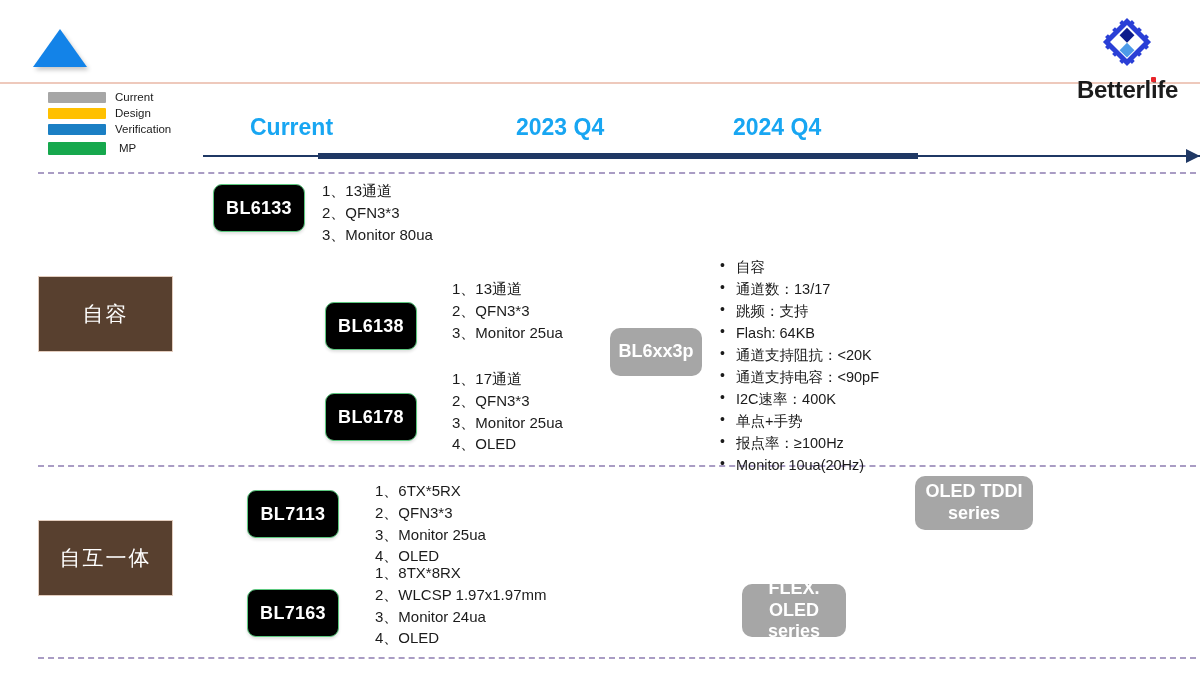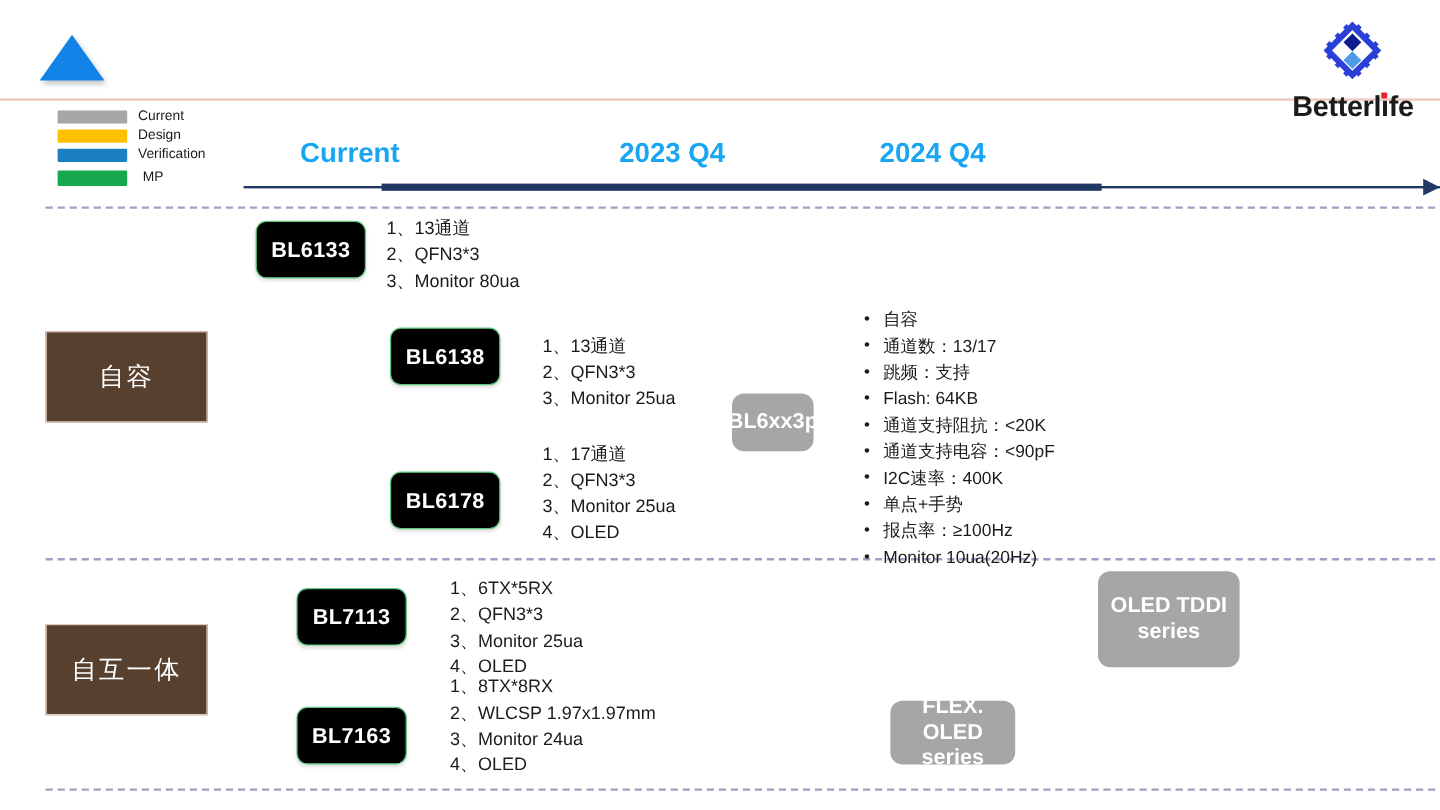--- a/index.html
+++ b/index.html
@@ -276,36 +276,36 @@
 
 <div class="cat-box" style="left:38px; top:276px; width:135px; height:76px;">自容</div>
 
 <div class="chip" style="left:213px; top:184px; width:92px; height:48px;">BL6133</div>
 <div class="spec-list" style="left:322px; top:180px;">
   <div>1、13通道</div>
   <div>2、QFN3*3</div>
   <div>3、Monitor 80ua</div>
 </div>
 
-<div class="chip" style="left:325px; top:273px; width:92px; height:48px;">BL6138</div>
+<div class="chip" style="left:325px; top:302px; width:92px; height:48px;">BL6138</div>
 <div class="spec-list" style="left:452px; top:278px;">
   <div>1、13通道</div>
   <div>2、QFN3*3</div>
   <div>3、Monitor 25ua</div>
 </div>
 
 <div class="chip" style="left:325px; top:393px; width:92px; height:48px;">BL6178</div>
 <div class="spec-list" style="left:452px; top:368px;">
   <div>1、17通道</div>
   <div>2、QFN3*3</div>
   <div>3、Monitor 25ua</div>
   <div>4、OLED</div>
 </div>
 
-<div class="future-box" style="left:610px; top:328px; width:68px; height:48px;">
+<div class="future-box" style="left:610px; top:328px; width:92px; height:48px;">
   <span>BL6xx3p</span>
 </div>
 
 <div id="feature-list">
   <div>自容</div>
   <div>通道数：13/17</div>
   <div>跳频：支持</div>
   <div>Flash: 64KB</div>
   <div>通道支持阻抗：&lt;20K</div>
   <div>通道支持电容：&lt;90pF</div>
@@ -326,20 +326,20 @@
 </div>
 
 <div class="chip" style="left:247px; top:589px; width:92px; height:48px;text-align:center;">BL7163</div>
 <div class="spec-list" style="left:375px; top:562px;">
   <div>1、8TX*8RX</div>
   <div>2、WLCSP 1.97x1.97mm</div>
   <div>3、Monitor 24ua</div>
   <div>4、OLED</div>
 </div>
 
-<div class="future-box" style="left:915px; top:476px; width:118px; height:80px;">
+<div class="future-box" style="left:915px; top:476px; width:118px; height:54px;">
   <span>OLED TDDI</span>
   <span>series</span>
 </div>
 <div class="future-box" style="left:742px; top:566px; width:104px; height:53px;margin-top:18px;">
   <span>FLEX. OLED</span>
   <span>series</span>
 </div>
 
 </body></html>

